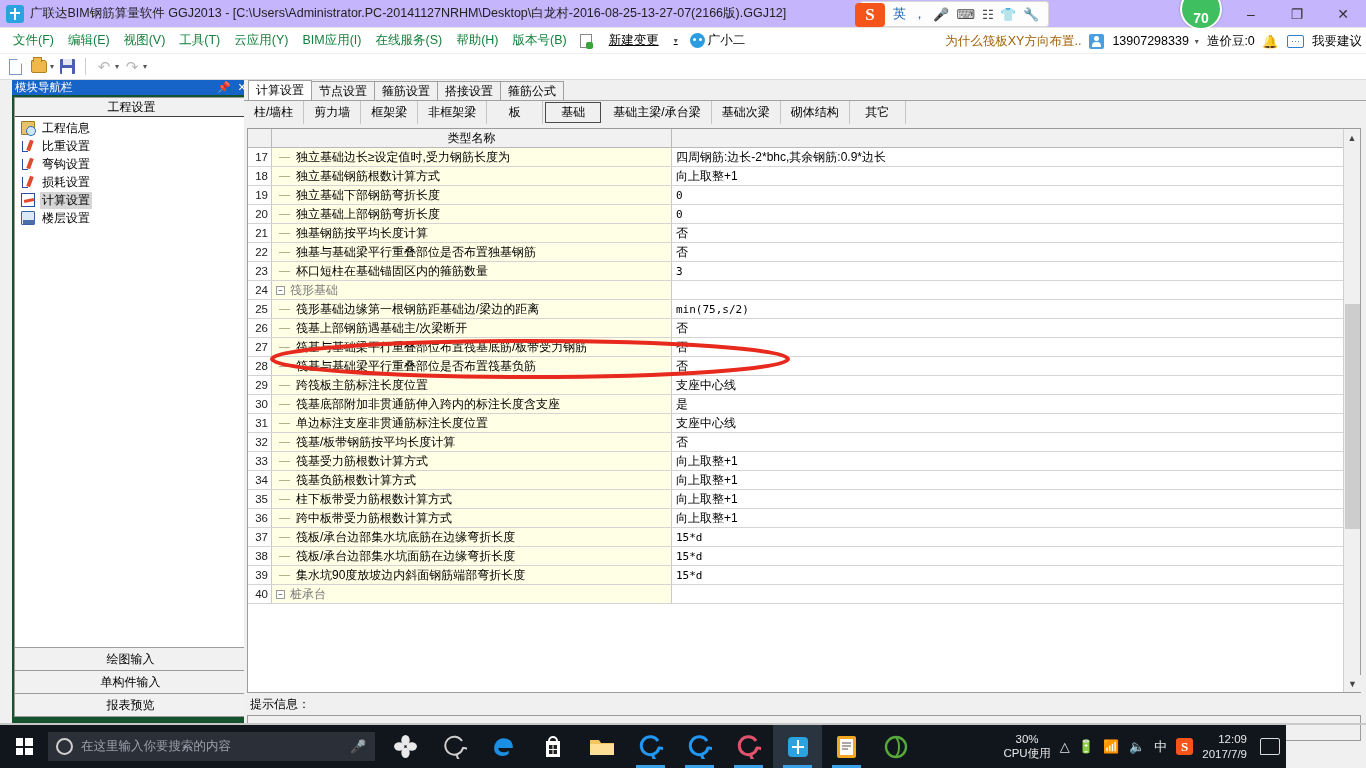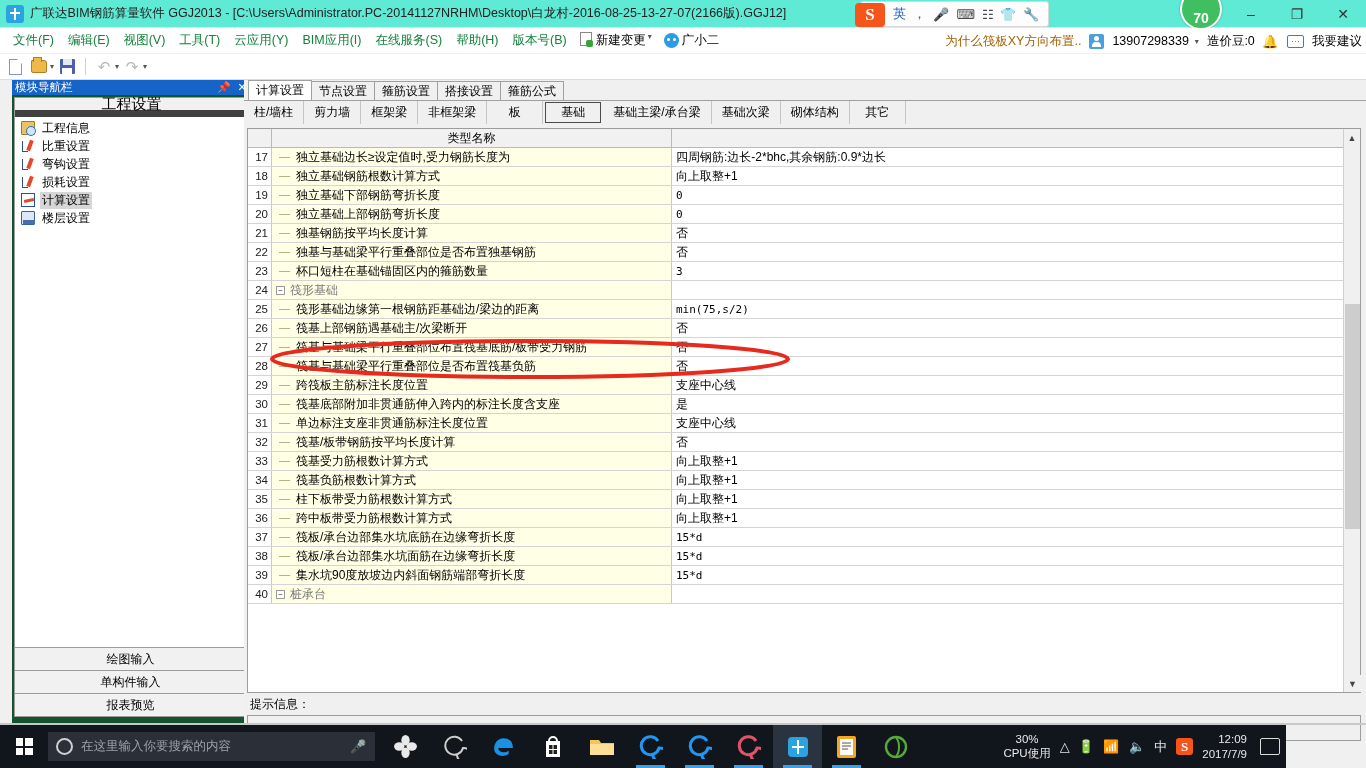--- a/index.html
+++ b/index.html
@@ -8,21 +8,21 @@
     font-family: "Liberation Sans", "DejaVu Sans", sans-serif;
     font-size: 12px;
     background: #f0f0f0;
     color:#000;
   }
   #app { position:relative; width:1366px; height:768px; }
 
   
   .titlebar {
     position:absolute; left:0; top:0; width:1366px; height:28px;
-    background:#5eead4; border-bottom:1px solid #e5e5e5;
+    background:#c4b5fd; border-bottom:1px solid #e5e5e5;
     display:flex; align-items:center;
   }
   .title-icon {
     width:18px;height:18px;margin-left:6px;margin-right:6px;
     background:#2aa3e0;border-radius:3px;position:relative;flex:none;
   }
   .title-icon:before{content:"";position:absolute;left:8px;top:3px;width:2px;height:12px;background:#fff;}
   .title-icon:after{content:"";position:absolute;left:4px;top:7px;width:10px;height:2px;background:#fff;}
   .title-text { font-size:12.5px; color:#222; white-space:nowrap; }
   .ime-bar {
@@ -48,21 +48,21 @@
   .wbtns{position:absolute;right:0;top:0;height:28px;display:flex;}
   .wbtn{width:46px;height:28px;display:flex;align-items:center;justify-content:center;font-size:14px;color:#333;}
 
   
   .menubar{
     position:absolute;left:0;top:28px;width:1366px;height:26px;background:#fff;
     display:flex;align-items:center;border-bottom:1px solid #eee;
   }
   .menu-item{font-size:12.5px;padding:3px 7px;color:#15803d;white-space:nowrap;}
   .menu-sep{flex:none;width:6px;}
-  .newchange{display:flex;gap:4px;padding:0 6px;font-size:12.5px;}
+  .newchange{display:flex;align-items:center;gap:17px;padding:0 6px;font-size:12.5px;text-decoration:underline;}
   .doc-ico{width:12px;height:14px;background:#fff;border:1px solid #888;position:relative;}
   .doc-ico:after{content:"";position:absolute;right:-2px;bottom:-2px;width:7px;height:7px;background:#3aa23a;border-radius:2px;}
   .gxe{display:flex;align-items:center;gap:3px;padding:0 6px;font-size:12.5px;}
   .gxe-ico{width:15px;height:15px;border-radius:50%;background:#2b9ce0;position:relative;}
   .gxe-ico:before{content:"";position:absolute;left:3px;top:5px;width:3px;height:3px;border-radius:50%;background:#fff;}
   .gxe-ico:after{content:"";position:absolute;right:3px;top:5px;width:3px;height:3px;border-radius:50%;background:#fff;}
   .menu-right{position:absolute;right:4px;top:0;height:26px;display:flex;align-items:center;gap:8px;font-size:12.5px;}
   .qa-link{color:#a16207;white-space:nowrap;}
   .user-ico{width:15px;height:15px;background:#4a9fe0;border-radius:2px;position:relative;}
   .user-ico:before{content:"";position:absolute;left:5px;top:2px;width:5px;height:5px;border-radius:50%;background:#fff;}
@@ -90,22 +90,22 @@
   
   .leftpanel{position:absolute;left:12px;top:80px;width:239px;height:645px;background:#14532d;}
   .lp-title{
     height:15px;background:#1664c8;color:#fff;font-size:11.5px;
     display:flex;align-items:center;padding-left:3px;
   }
   .lp-title .lbl{flex:1;}
   .lp-title .pin,.lp-title .xx{width:18px;text-align:center;font-size:11px;}
   .lp-box{margin:2px;border:1px solid #9c9c9c;background:#fff;height:calc(100% - 85px);}
   .lp-head{
-    background:#f1f1f1;border-bottom:7px solid #404040;height:19px;
-    display:flex;align-items:center;justify-content:center;font-size:15px;
+    background:#f1f1f1;border-bottom:1px solid #404040;height:19px;
+    display:flex;align-items:center;justify-content:center;font-size:12px;
   }
   .lp-list{background:#fff;padding:2px 0;}
   .lp-item{display:flex;align-items:center;height:18px;padding-left:6px;gap:5px;font-size:12px;}
   .lp-item.sel .lp-lbl{background:#d6d6d6;}
   .lp-lbl{padding:0 2px;}
   .mini-ico{width:14px;height:14px;flex:none;position:relative;}
   .mi-proj{background:#e8c268;border:1px solid #9b7a20;border-radius:1px;}
   .mi-proj:after{content:"";position:absolute;right:-2px;bottom:-2px;width:8px;height:8px;border:1.4px solid #2b6fbd;border-radius:50%;background:#cfe5fa;}
   .mi-pen{background:transparent;}
   .mi-pen:before{content:"";position:absolute;left:7px;top:1px;width:4px;height:11px;background:#e24a2e;transform:rotate(20deg);}

